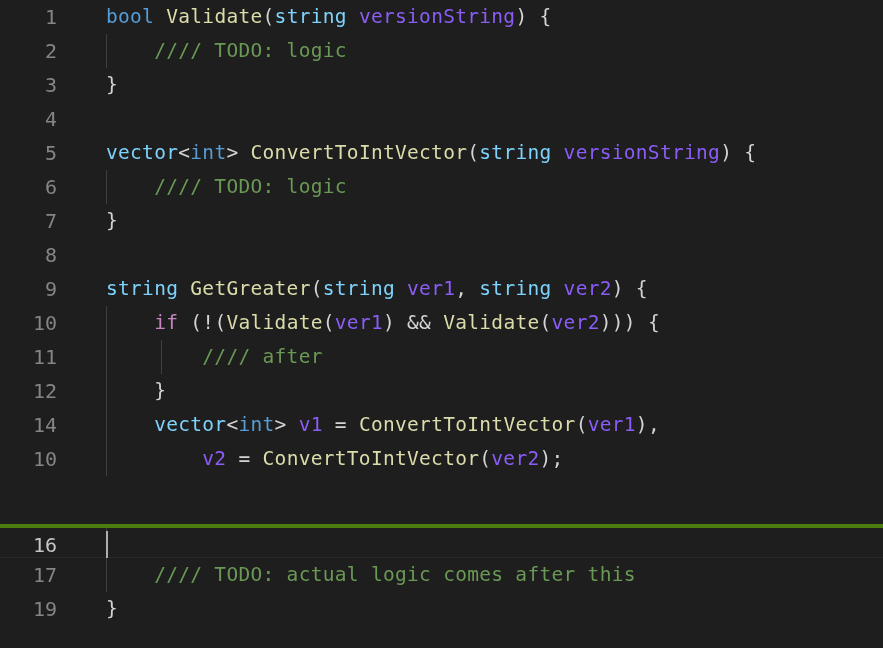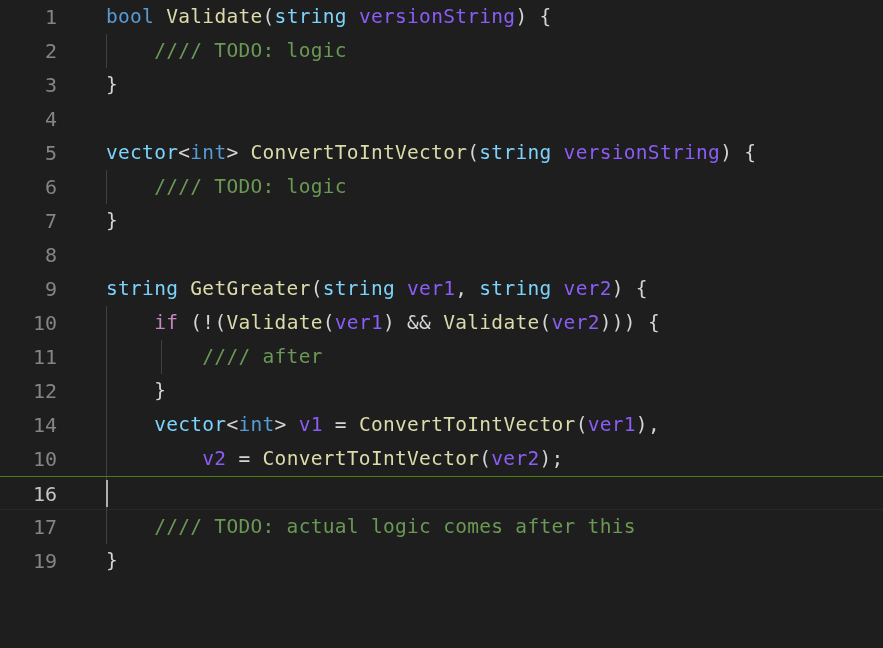--- a/index.html
+++ b/index.html
@@ -26,22 +26,23 @@
   
   .code-line {
     position: relative;
     height: 34px;
     line-height: 34px;
     white-space: pre;
     box-sizing: border-box;
   }
 
   .code-line.active {
-    border-top: 1px solid #4d7c0f;
+    border-top: 4px solid #4d7c0f;
     border-bottom: 1px solid #282828;
+    margin-top: 48px;
   }
 
   
   .gutter-num {
     position: absolute;
     left: 0;
     top: 0;
     width: 57px;
     text-align: right;
     color: #858585;

